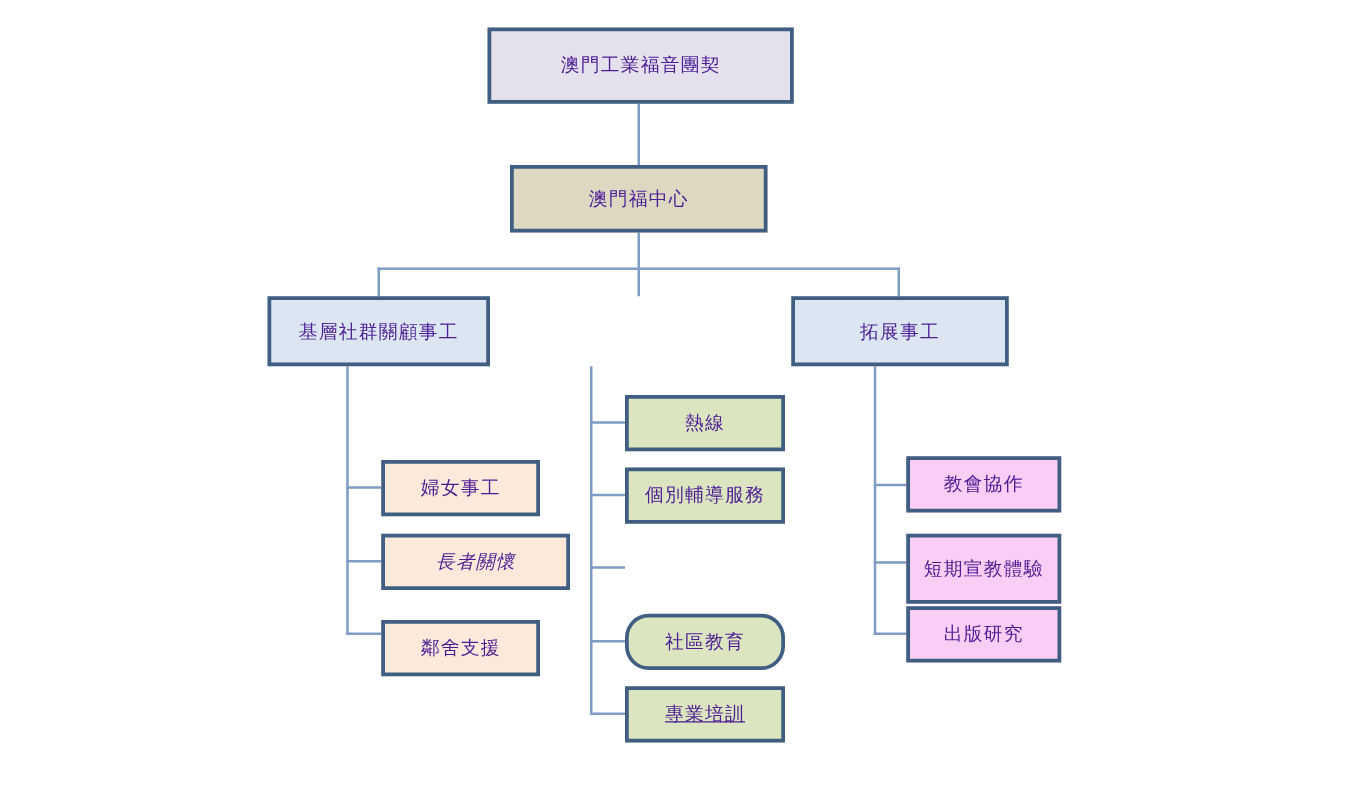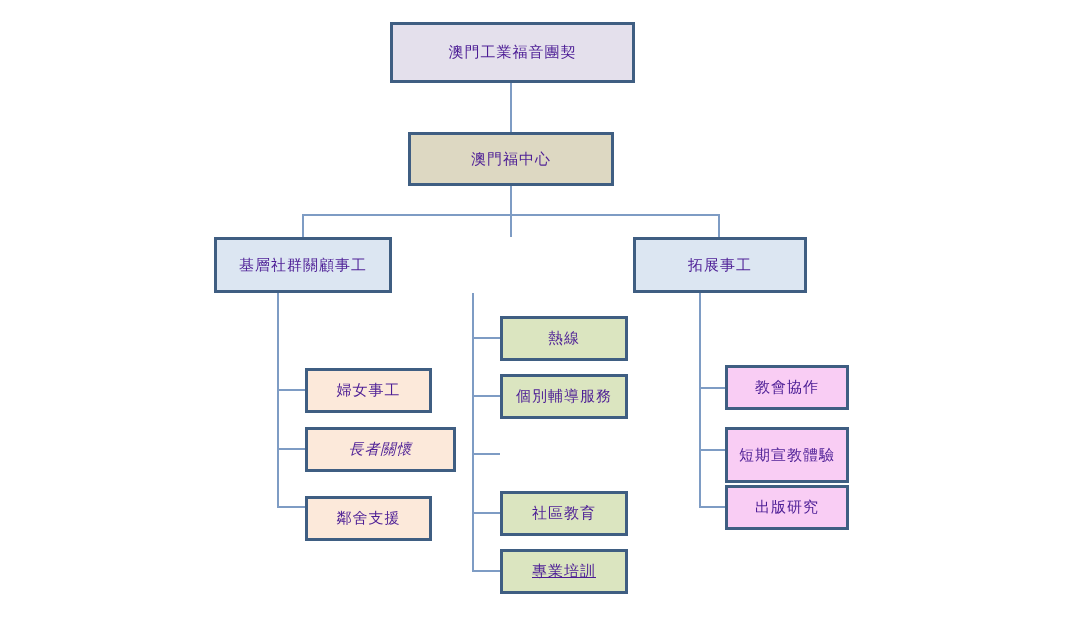--- a/index.html
+++ b/index.html
@@ -94,21 +94,21 @@
   <div class="node fill-leaf-a" style="left:305px; top:485px; width:127px; height:45px;margin-top:11px;">
     <span>鄰舍支援</span>
   </div>
 
   <div class="node fill-leaf-b" style="left:500px; top:316px; width:128px; height:45px;">
     <span>熱線</span>
   </div>
   <div class="node fill-leaf-b" style="left:500px; top:374px; width:128px; height:45px;text-align:right;">
     <span>個別輔導服務</span>
   </div>
-  <div class="node fill-leaf-b" style="left:500px; top:491px; width:128px; height:45px;">
+  <div class="node fill-leaf-b" style="left:500px; top:491px; width:128px; height:45px;border-radius:19px;">
     <span>社區教育</span>
   </div>
   <div class="node fill-leaf-b" style="left:500px; top:549px; width:128px; height:45px;text-decoration:underline;">
     <span>專業培訓</span>
   </div>
 
   <div class="node fill-leaf-c" style="left:725px; top:365px; width:124px; height:45px;">
     <span>教會協作</span>
   </div>
   <div class="node fill-leaf-c" style="left:725px; top:427px; width:124px; height:56px;">

